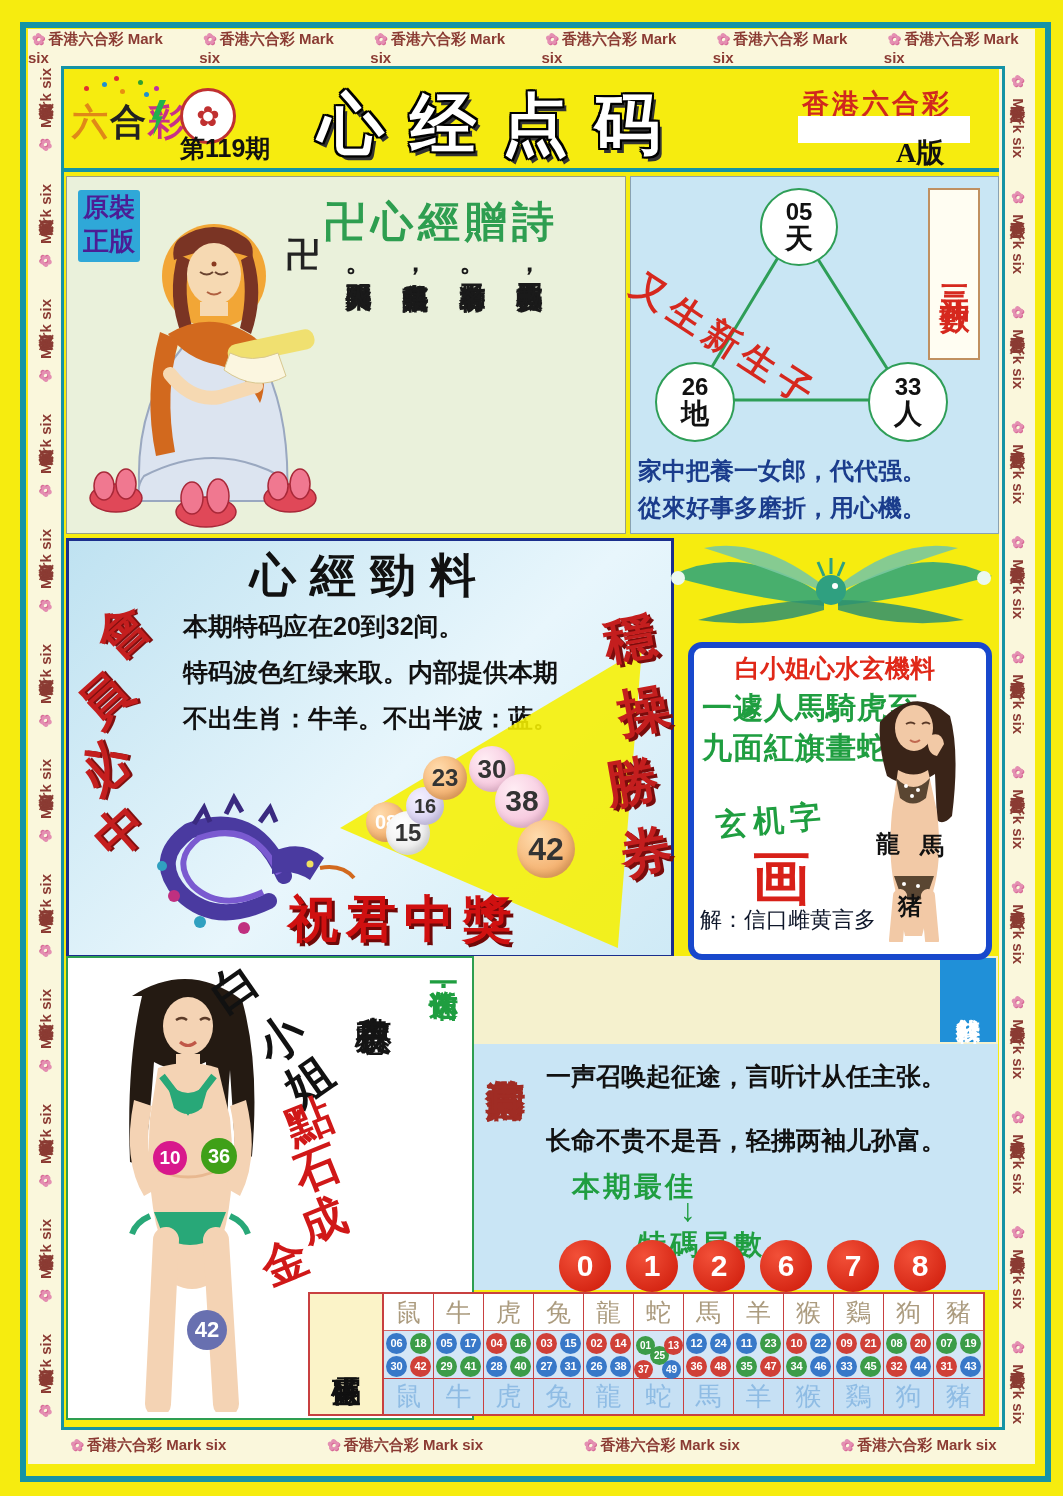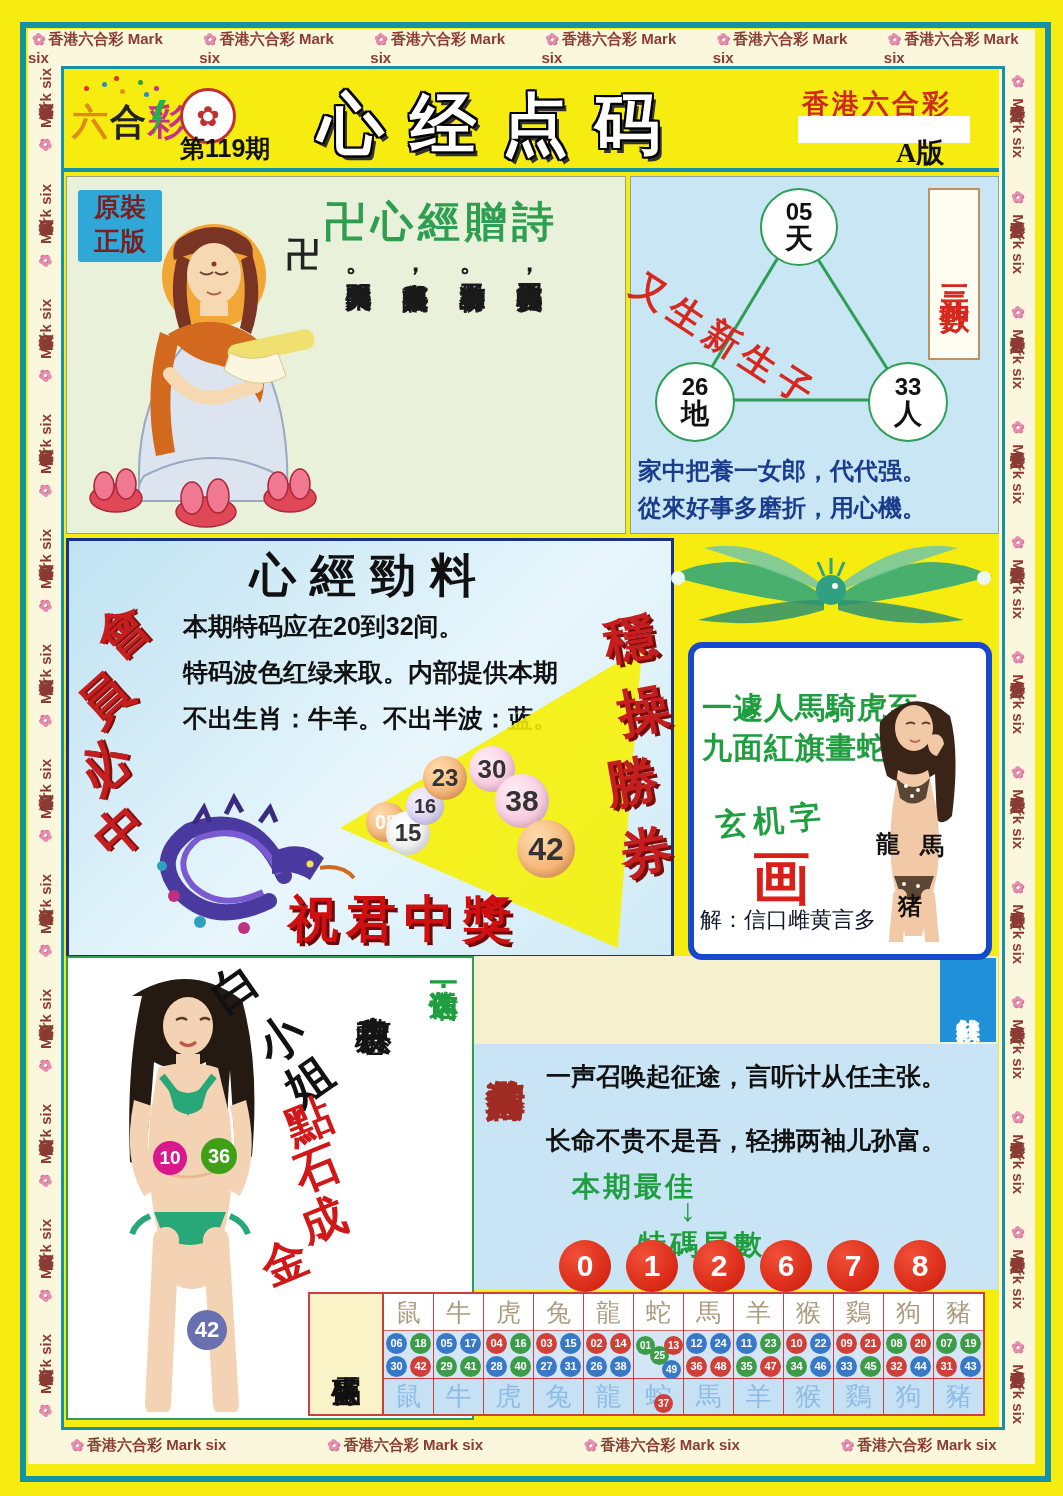--- a/index.html
+++ b/index.html
@@ -34,21 +34,21 @@
   #main-title{left:318px;top:80px;width:480px;height:86px;font-family:"Liberation Serif",serif;
       font-size:66px;font-weight:900;color:#fff;letter-spacing:26px;white-space:nowrap;
       text-shadow:-2px 0 #000,2px 0 #000,0 -2px #000,0 2px #000,-2px -2px #000,2px 2px #000,2px -2px #000,-2px 2px #000,4px 5px 0 #333;}
   #brand-red{left:802px;top:86px;font-size:27px;font-weight:bold;color:#D0281E;letter-spacing:3px;}
   #blank-box{left:798px;top:116px;width:172px;height:27px;background:#fff;}
   #edition{left:896px;top:134px;font-size:28px;font-weight:bold;color:#111;font-family:"Liberation Serif",serif;}
   #hdr-divider{left:64px;top:168px;width:935px;height:4px;background:#1593A5;}
 
   
   #poem-box{left:66px;top:176px;width:558px;height:356px;background:#EAF1DB;border:1px solid #97A086;}
-  #badge{left:78px;top:190px;width:84px;height:72px;background:#2FA8D8;color:#7f1d1d;font-size:26px;font-weight:bold;
+  #badge{left:78px;top:190px;width:62px;height:72px;background:#2FA8D8;color:#4c1d95;font-size:26px;font-weight:bold;
          text-align:center;line-height:34px;border-radius:3px;}
   #buddha{left:74px;top:198px;}
   #swastika{left:286px;top:232px;font-size:34px;color:#222;font-weight:bold;}
   #poem-title{left:324px;top:194px;font-size:42px;font-weight:900;color:#2E9E50;letter-spacing:5px;
               font-family:"Liberation Serif",serif;}
   #poem{left:330px;top:264px;width:228px;height:262px;writing-mode:vertical-rl;text-orientation:upright;
         font-family:"DejaVu Serif",serif;font-size:26px;font-weight:bold;color:#1A1A1A;line-height:57px;}
 
   
   #tri-box{left:630px;top:176px;width:367px;height:356px;background:#C9E6F4;border:1px solid #89A2B2;}
@@ -166,21 +166,21 @@
   .znums{height:52px;border-bottom:1.5px solid #C84040;background:#D4E6F6;display:flex;flex-wrap:wrap;
          align-content:center;justify-content:center;gap:2px 3px;position:relative;}
   .zn{width:21px;height:21px;border-radius:50%;color:#fff;font-weight:bold;font-size:11px;line-height:21px;text-align:center;}
   .zn[data-color="blue"]{background:#3878C8;}
   .zn[data-color="green"]{background:#3C9C48;}
   .zn[data-color="red"]{background:#D04038;}
   .znums.snake .zn{position:absolute;width:19px;height:19px;line-height:19px;font-size:10px;}
   .znums.snake .zn:nth-child(1){left:2px;top:5px;}
   .znums.snake .zn:nth-child(2){left:16px;top:15px;}
   .znums.snake .zn:nth-child(3){left:30px;top:5px;}
-  .znums.snake .zn:nth-child(4){left:20px;top:29px;margin-top:34px;}
+  .znums.snake .zn:nth-child(4){left:0;top:29px;}
   .znums.snake .zn:nth-child(5){left:28px;top:29px;}
   .zname{flex:1;background:#C6E0F4;display:flex;align-items:center;justify-content:center;
          font-family:"Liberation Serif",serif;font-size:26px;color:#8FBCE4;}
 </style>
 </head>
 <body>
 
 <div id="page">
 
   <div class="abs" id="frame-outer"></div>
@@ -352,20 +352,21 @@
     <path d="M174 62 Q254 6 328 42 Q250 64 174 72 Z" fill="#35A878" opacity=".9"></path>
     <path d="M174 52 Q238 2 294 14 Q224 36 174 58 Z" fill="#7AC8A0" opacity=".9"></path>
     <path d="M174 76 Q238 96 300 86 Q230 66 174 66 Z" fill="#2F9070" opacity=".85"></path>
     <circle cx="167" cy="56" r="15" fill="#2FA080"></circle>
       <circle cx="171" cy="52" r="3" fill="#fff"></circle>
     <path d="M160 42 l-6 -14 M167 40 l0 -16 M174 42 l6 -14" stroke="#2FA080" stroke-width="3" fill="none"></path>
     <circle cx="14" cy="44" r="7" fill="#EAF8F0"></circle>
       <circle cx="320" cy="44" r="7" fill="#EAF8F0"></circle>
   </svg>
   <div class="abs" id="mystic-box"></div>
+  <div class="abs" id="mystic-title">白小姐心水玄機料</div>
   <div class="abs verse" id="v0">一遽人馬騎虎至</div>
   <div class="abs verse" id="v1">九面紅旗畫蛇龍</div>
   <div class="abs" id="hint-label">玄机字</div>
   <div class="abs" id="hint-char">画</div>
   <div class="abs" id="solution">解：信口雌黄言多</div>
   <svg class="abs" id="model-right" width="124" height="264" viewBox="0 0 124 264">
     <path d="M28 44 q34 -38 70 -6 q10 36 2 100 q-9 10 -15 4 l-2 -46 q-26 18 -48 2 q-9 -30 -7 -54z" fill="#3A2418"></path>
     <ellipse cx="62" cy="50" rx="19" ry="23" fill="#F2C9A6"></ellipse>
     <path d="M54 46 q5 -3 9 0 M70 46 q4 -3 8 0" stroke="#5A3A28" stroke-width="2" fill="none"></path>
     <path d="M58 62 q5 4 10 0" stroke="#C06850" stroke-width="2" fill="none"></path>

